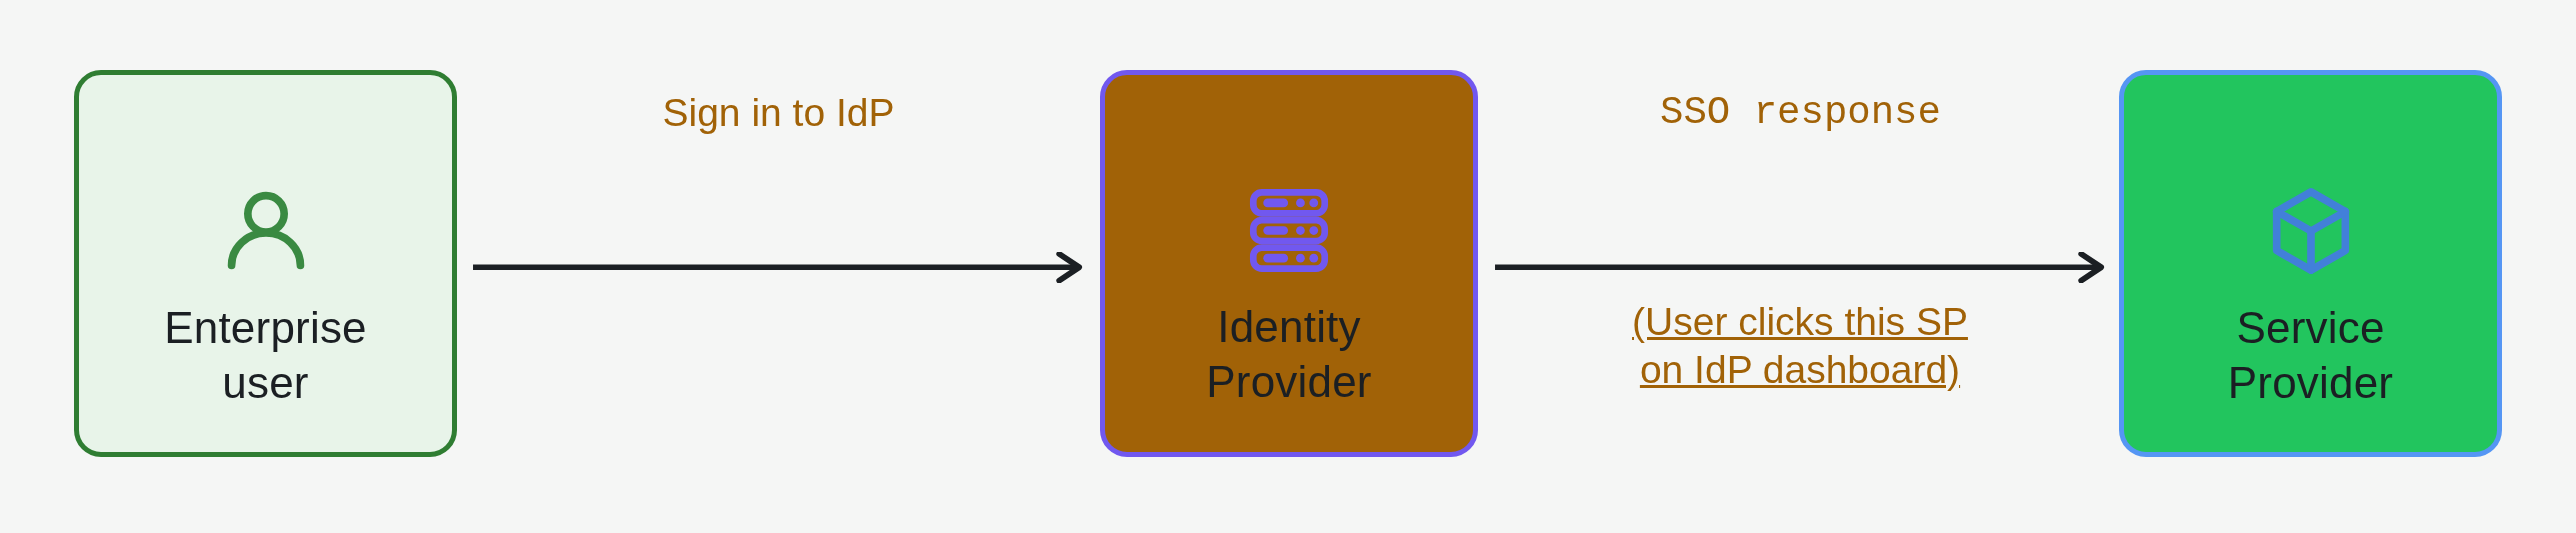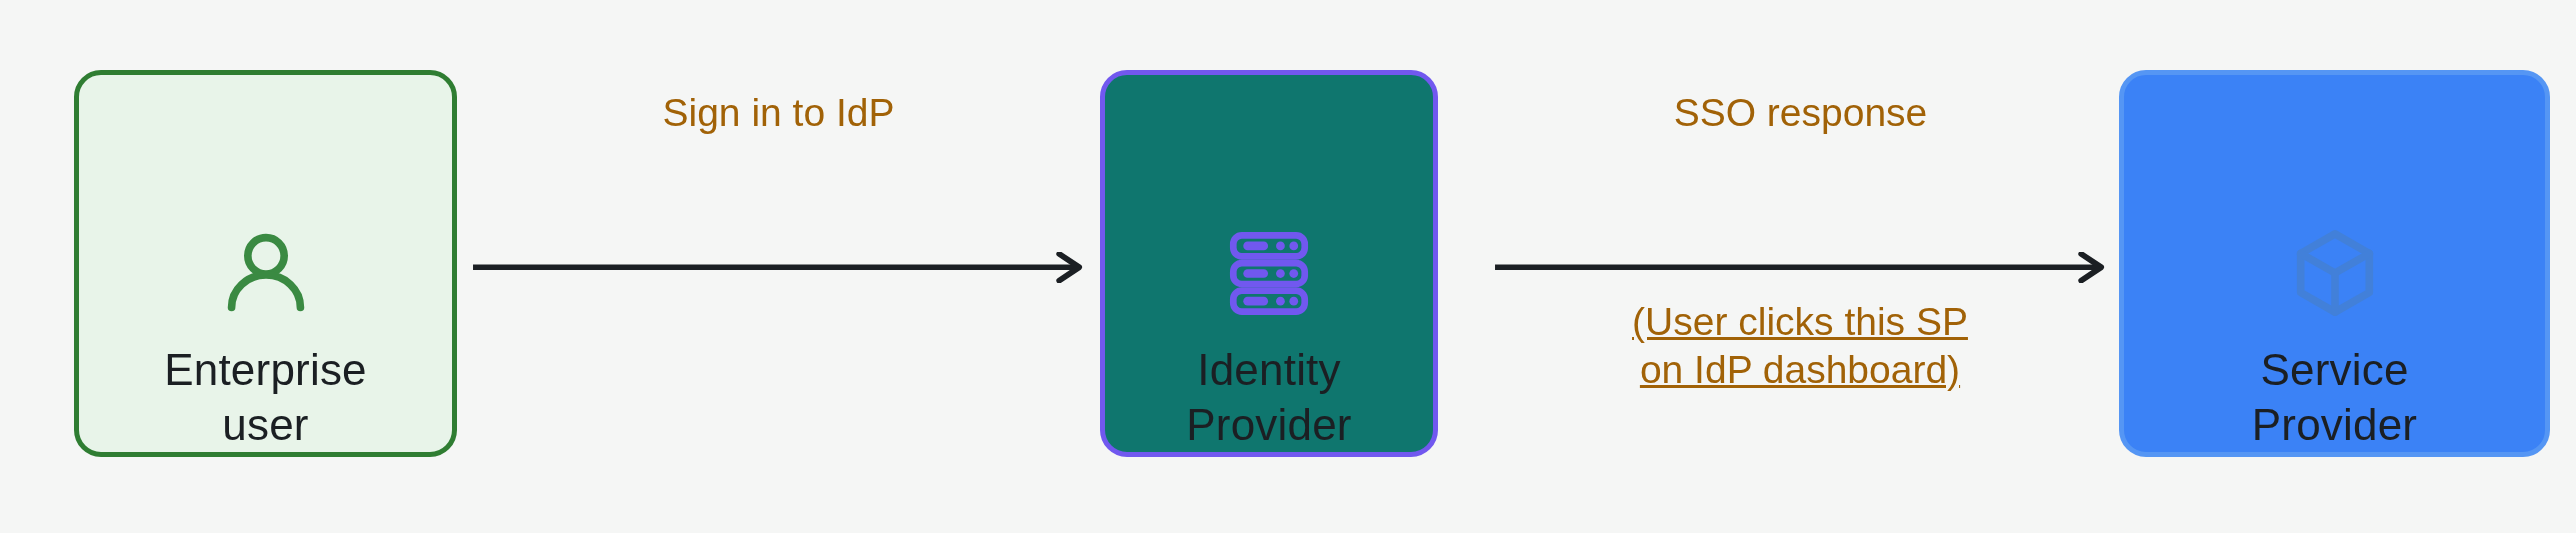--- a/index.html
+++ b/index.html
@@ -23,21 +23,21 @@
   
   .node {
     position: absolute;
     box-sizing: border-box;
     border-radius: 27px;
     border-style: solid;
     border-width: 5.7px;
     display: flex;
     flex-direction: column;
     align-items: center;
-    justify-content: flex-end;
+    justify-content: center;
   }
   .node-icon {
     display: block;
     margin-top: 69px;
     line-height: 0;
   }
   .node-label {
     margin-top: 25px;
     width: 100%;
     text-align: center;
@@ -47,27 +47,27 @@
     letter-spacing: 0.2px;
     white-space: pre-line;
   }
 
   #node-user {
     left: 74px;  top: 70px;  width: 383px; height: 387px;
     background: #e8f4e9;
     border-color: #2f7d32;
   }
   #node-idp {
-    left: 1100px; top: 70px; width: 338px; height: 387px;
-    background: #0f766e;
+    left: 1100px; top: 70px; width: 378px; height: 387px;
+    background: #a16207;
     border-color: #7158ef;
   }
   #node-sp {
-    left: 2119px; top: 70px; width: 431px; height: 387px;
-    background: #3b82f6;
+    left: 2119px; top: 70px; width: 383px; height: 387px;
+    background: #22c55e;
     border-color: #5596f4;
   }
 
   
   .edge {
     position: absolute;
     display: flex;
     flex-direction: column;
     align-items: center;
   }
@@ -83,21 +83,21 @@
     font-size: 39px;
     line-height: 48px;
     color: #a16207;
     white-space: pre-line;
   }
 
   #edge-1 { left: 473px;  top: 252px; width: 611px; height: 30.5px; }
   #edge-2 { left: 1495px; top: 252px; width: 611px; height: 30.5px; }
 
   #edge-1-label { left: 473px;  top: 89px;  width: 611px; }
-  #edge-2-label { left: 1495px; top: 89px;  width: 611px; }
+  #edge-2-label { left: 1495px; top: 89px;  width: 611px; font-family: Liberation Mono, monospace; }
   #edge-2-sublabel { left: 1485px; top: 298px; width: 630px; text-decoration: underline; }
 </style>
 </head>
 <body>
 
 <div id="canvas">
 
   <div class="node" id="node-user">
     <span class="node-icon">
       <svg width="88" height="88" viewBox="0 0 92 92" aria-hidden="true">

